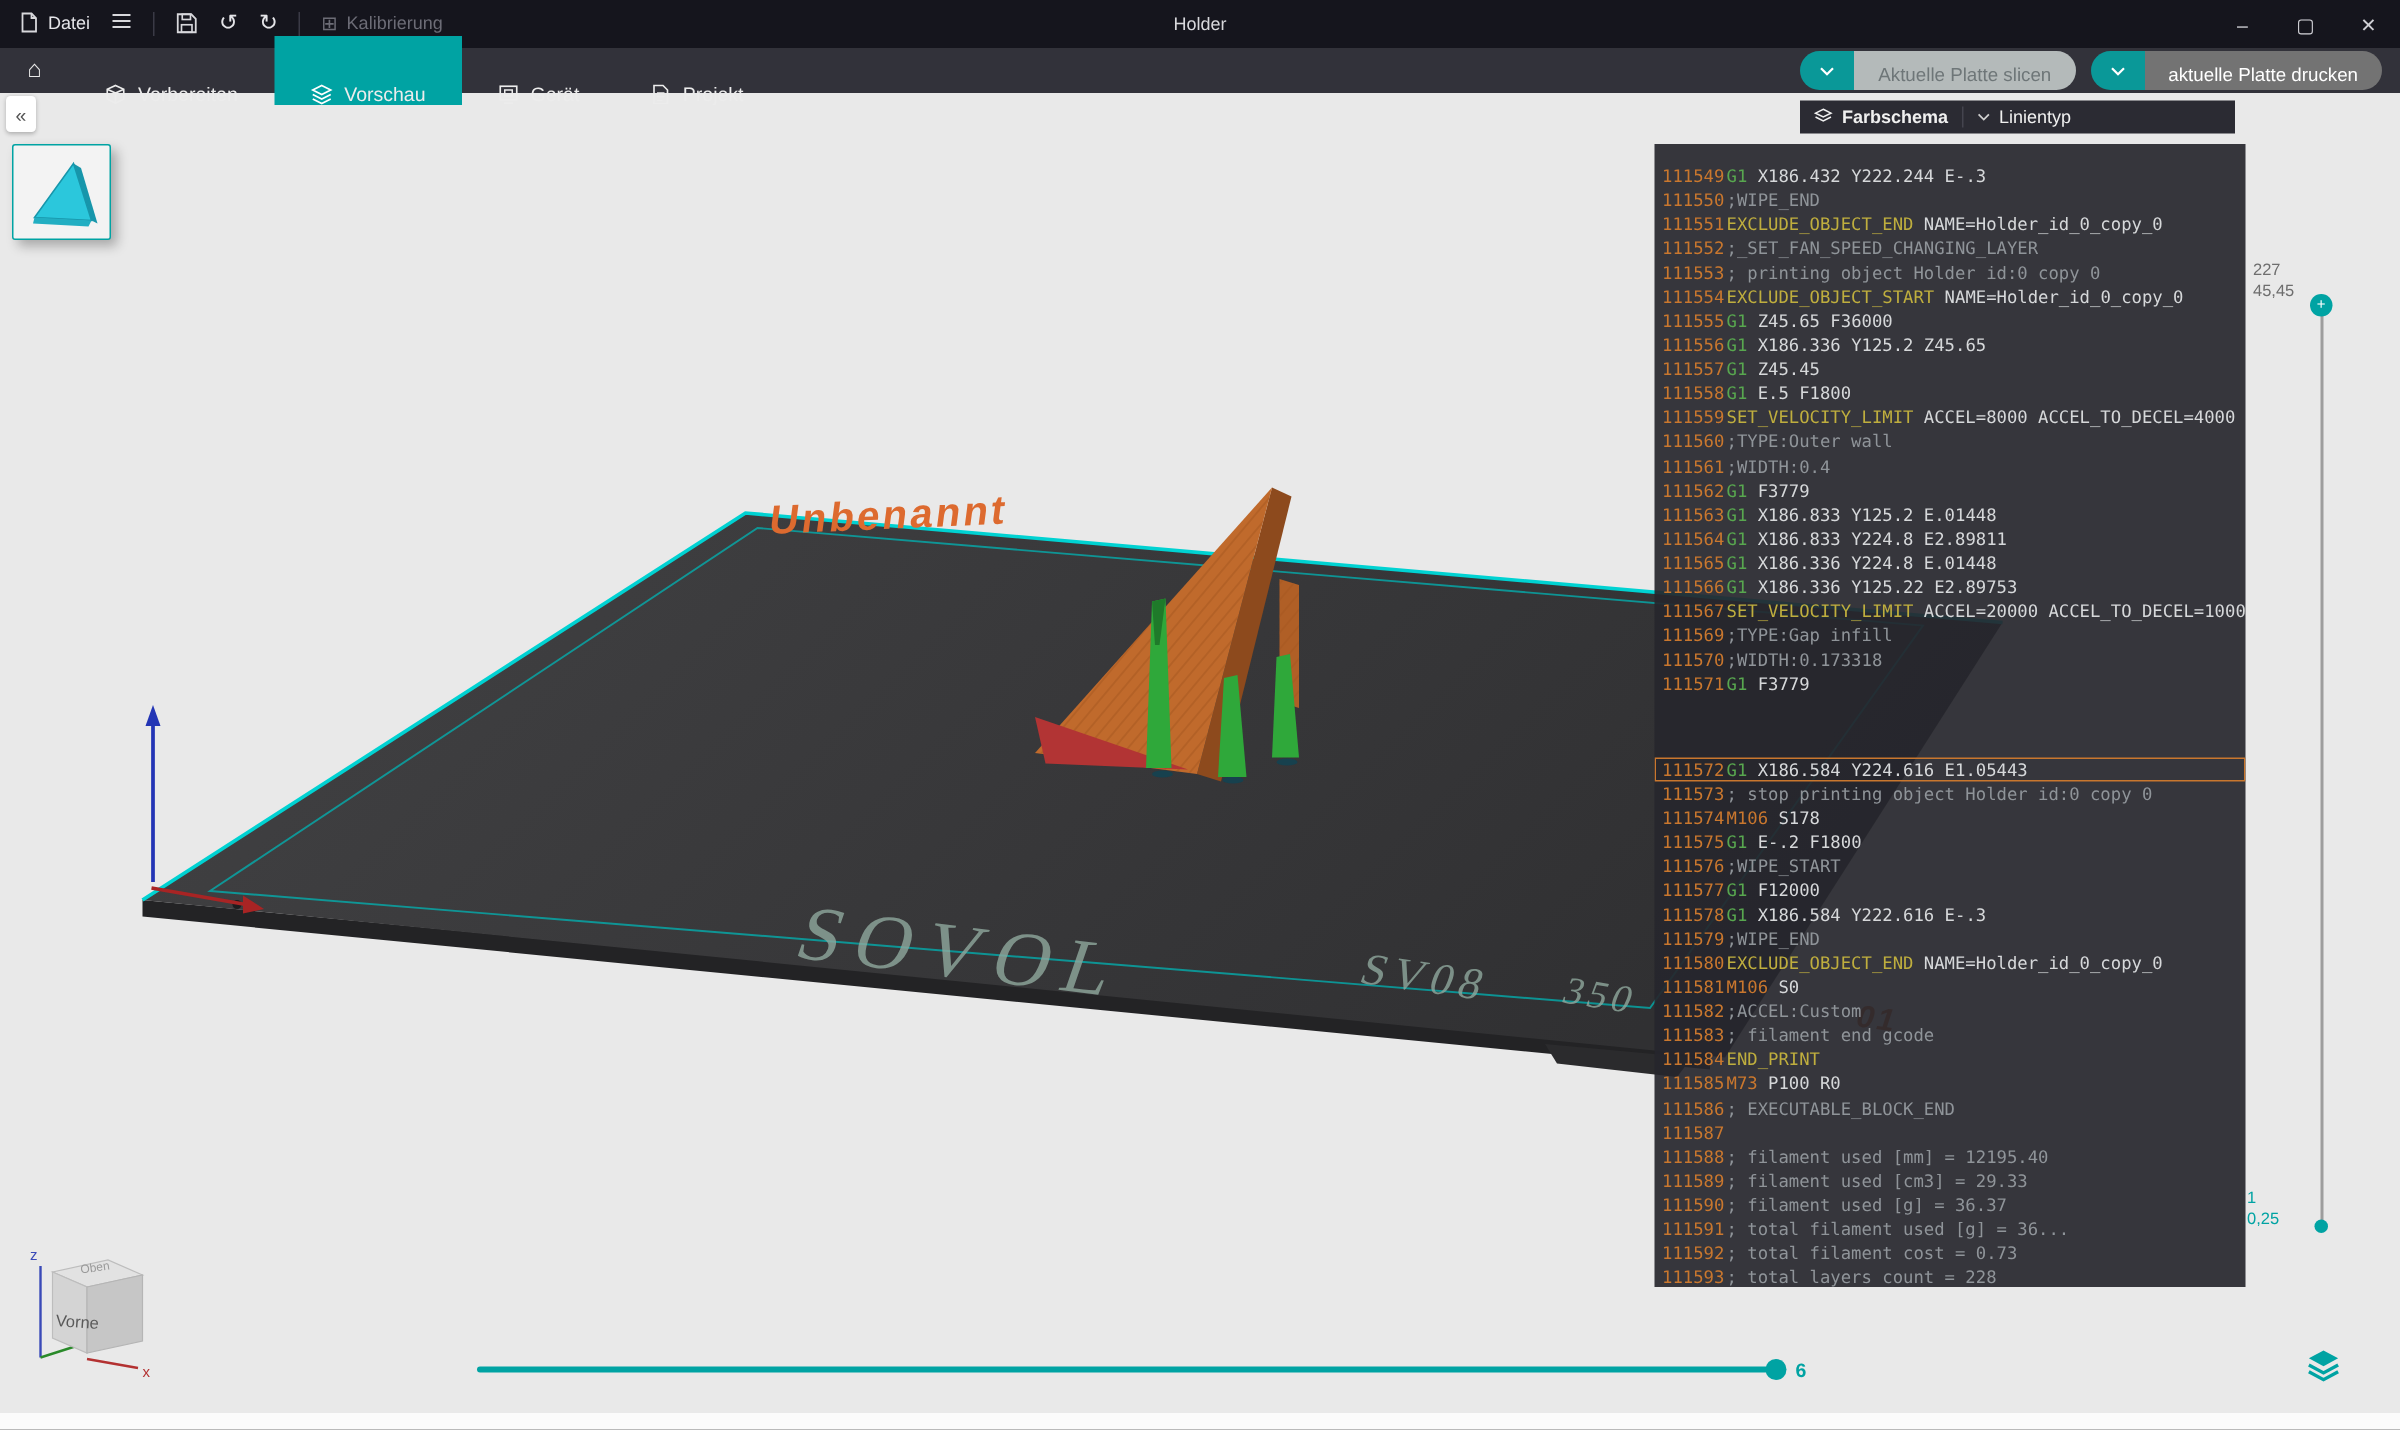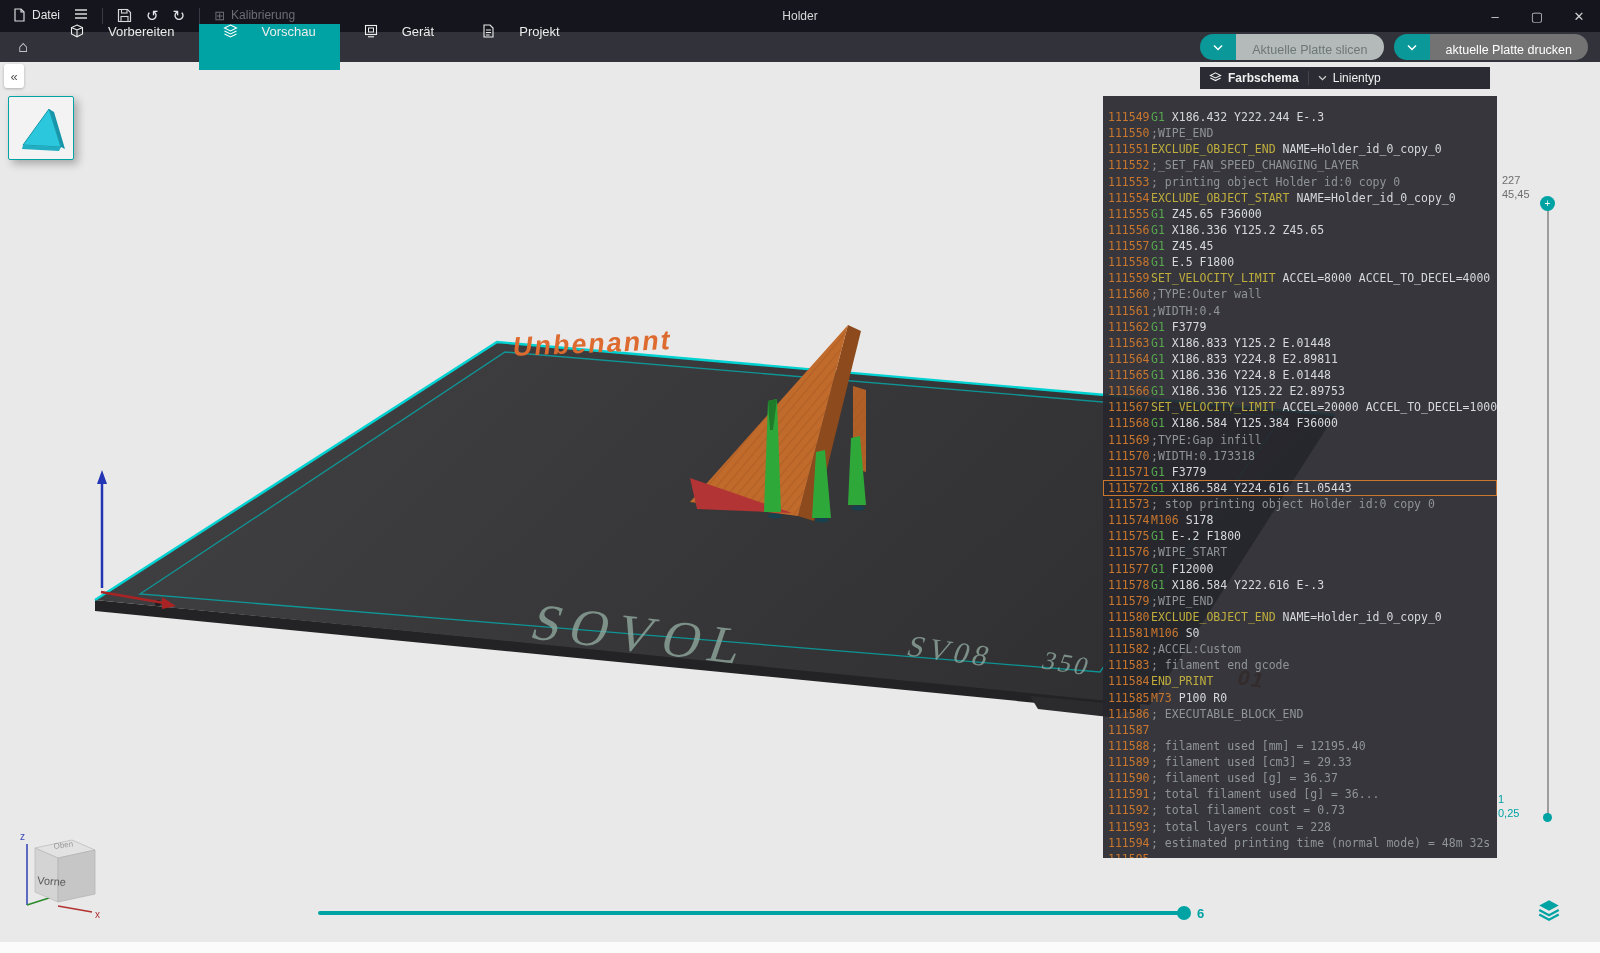--- a/index.html
+++ b/index.html
@@ -15,21 +15,21 @@
   .tb-title { position:absolute; left:0; right:0; text-align:center; font-size:12px; color:#d8d8dc; pointer-events:none; }
   .win-controls { position:absolute; right:0; top:0; height:32px; display:flex; z-index:41;}
   .win-btn { width:42px; height:32px; display:flex; align-items:center; justify-content:center; color:#cfcfd4; font-size:13px; cursor:pointer; }
   .disabled-txt { color:#6c6c76; }
   .uni-icon { font-size:15px; line-height:1; }
 
   
   .tabbar { position:absolute; top:32px; left:0; right:0; height:30px; background:#32323a; z-index:40;
             display:flex; align-items:center; color:#ececec; font-size:13px; }
   .home-btn { width:46px; height:30px; display:flex; align-items:center; justify-content:center; cursor:pointer; font-size:16px; color:#e8e8e8;}
-  .tab { display:flex; align-items:flex-start; gap:24px; padding:0 24px; height:46px; cursor:pointer; }
+  .tab { display:flex; align-items:flex-end; gap:8px; padding:0 24px; height:46px; cursor:pointer; }
   .tab.active { background:#00a3a3; }
   .tabbar-right { margin-left:auto; display:flex; align-items:center; gap:10px; padding-right:12px; }
   .action-btn { display:flex; align-items:stretch; height:26px; border-radius:13px; overflow:hidden; cursor:pointer; font-size:12.5px; }
   .action-btn .chev { width:36px; background:#0a9898; display:flex; align-items:center; justify-content:center; }
   .action-btn .lbl { padding:16px 16px; display:flex; align-items:center; }
   .btn-disabled .lbl { background:#b4baba; color:#6e7678; }
   .btn-primary .lbl { background:#737373; color:#fff; }
 
   
   .viewport { position:absolute; top:62px; left:0; right:0; bottom:11px; background:#e9e9e9; z-index:1; }
@@ -50,21 +50,21 @@
                     display:flex; align-items:center; color:#f0f0f0; font-size:12px; z-index:20; }
   .ph-seg { display:flex; align-items:center; gap:6px; padding:0 9px; height:100%; cursor:pointer; }
   .ph-div { width:1px; height:14px; background:#44444e; }
 
   
   .gcode-panel { position:absolute; left:1103px; top:96px; width:394px; height:762px;
                  background:rgba(38,38,45,0.92); z-index:10; padding-top:13px; overflow:hidden;
                  font-family:"DejaVu Sans Mono", monospace; font-size:11.5px; }
   .grow { display:flex; height:16.14px; line-height:16.14px; white-space:nowrap; cursor:default; }
   .grow .ln { width:48px; flex-shrink:0; padding-left:5px; color:#c9772e; }
-  .grow.hl { outline:1px solid #c9772e; outline-offset:-1px; }
+  .grow.hl { outline:1px solid #c9772e; outline-offset:-1px;margin-top:41px; }
   .tok-g { color:#58a74f; }
   .tok-m { color:#c9772e; }
   .tok-k { color:#bfae3e; }
   .tok-c { color:#8f9499; }
   .tok-w { color:#d6d8da; }
 
   
   .vslider-track { position:absolute; left:1547px; top:200px; width:2px; height:618px; background:#9d9d9d; z-index:15; cursor:pointer; }
   .vslider-handle-top { position:absolute; left:1540px; top:196px; width:15px; height:15px; border-radius:50%;
                         background:#00a3a3; color:#fff; font-size:10px; display:flex; align-items:center; justify-content:center;
@@ -353,24 +353,20 @@
       </div>
       <div class="grow">
         <span class="ln">111566</span>
         <span><span class="tok-g">G1</span><span class="tok-w"> X186.336 Y125.22 E2.89753</span></span>
       </div>
       <div class="grow">
         <span class="ln">111567</span>
         <span><span class="tok-k">SET_VELOCITY_LIMIT</span><span class="tok-w"> ACCEL=20000 ACCEL_TO_DECEL=10000</span></span>
       </div>
       <div class="grow">
-        <span class="ln">111568</span>
-        <span><span class="tok-g">G1</span><span class="tok-w"> X186.584 Y125.384 F36000</span></span>
-      </div>
-      <div class="grow">
         <span class="ln">111569</span>
         <span><span class="tok-c">;TYPE:Gap infill</span></span>
       </div>
       <div class="grow">
         <span class="ln">111570</span>
         <span><span class="tok-c">;WIDTH:0.173318</span></span>
       </div>
       <div class="grow">
         <span class="ln">111571</span>
         <span><span class="tok-g">G1</span><span class="tok-w"> F3779</span></span>

